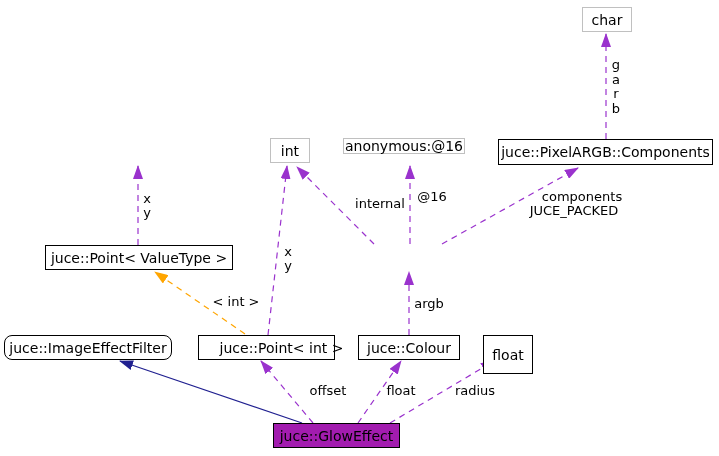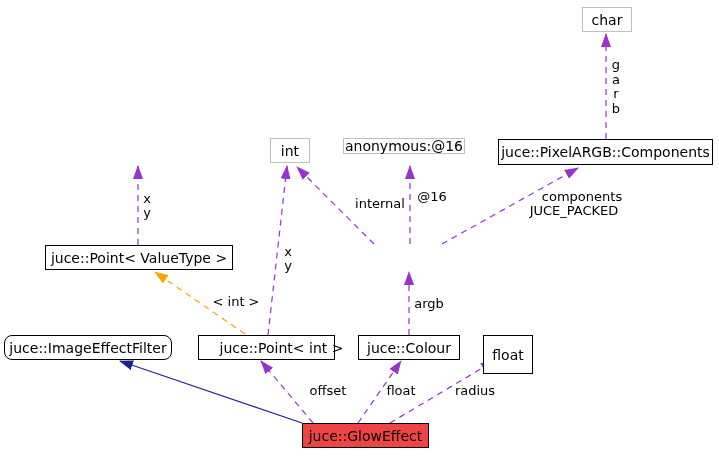--- a/index.html
+++ b/index.html
@@ -8,21 +8,21 @@
     font-family:"DejaVu Sans", sans-serif; overflow:hidden;
   }
   #edges { position:absolute; left:0; top:0; width:719px; height:456px; }
   .node {
     position:absolute; box-sizing:border-box;
     display:flex; align-items:center; justify-content:center;
     font-size:14px; color:#000; background:#fff; white-space:nowrap;
   }
   .node.external { border:1px solid #c0c0c0; }
   .node.classref { border:1.4px solid #000; }
-  .node.current  { border:1.8px solid #000; background:#ef4444;margin-left:29px; }
+  .node.current  { border:1.8px solid #000; background:#a21caf; }
   .elabel {
     position:absolute; transform:translate(-50%,-50%);
     font-size:13px; color:#000; white-space:nowrap; line-height:1;
   }
   .usage-line    { stroke:#9a32cd; stroke-width:1.2; fill:none; stroke-dasharray:6,5; }
   .template-line { stroke:#ffa500; stroke-width:1.2; fill:none; stroke-dasharray:6,5; }
   .inherit-line  { stroke:#202090; stroke-width:1.2; fill:none; }
 </style>
 </head>
 <body>

